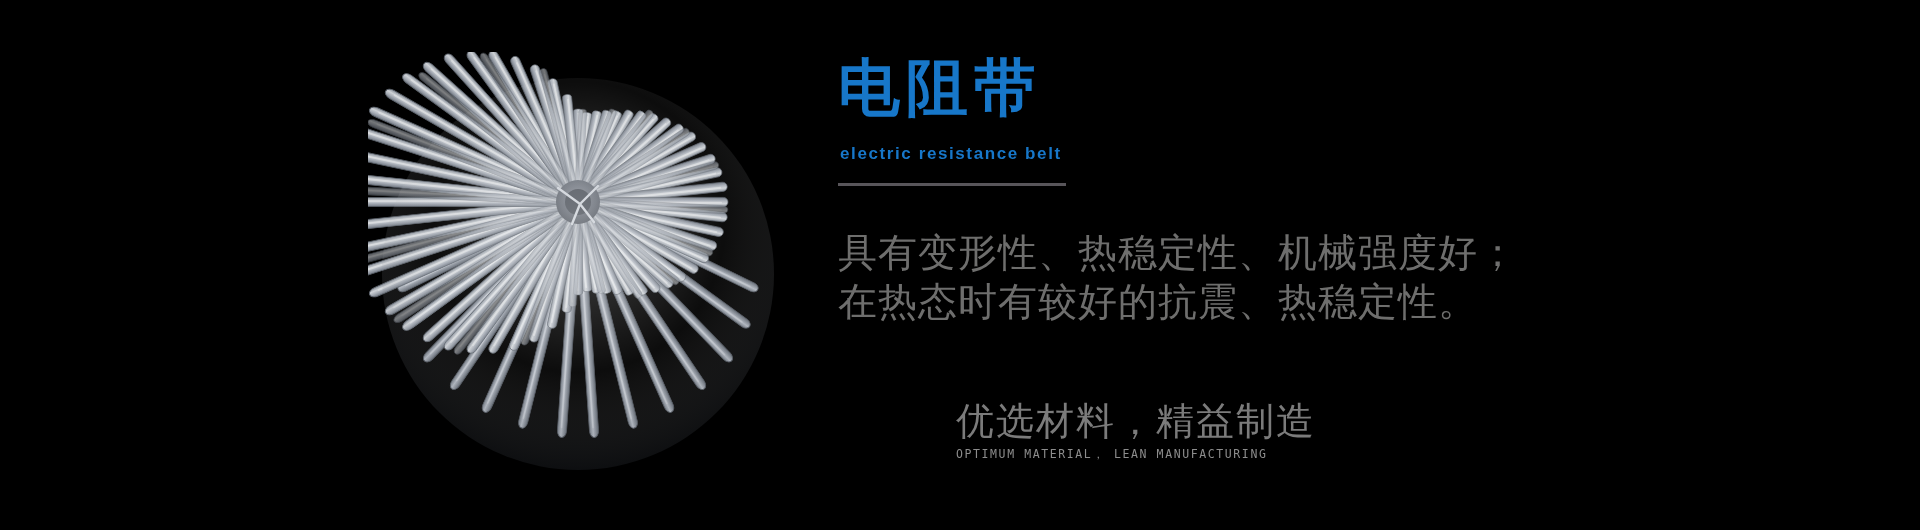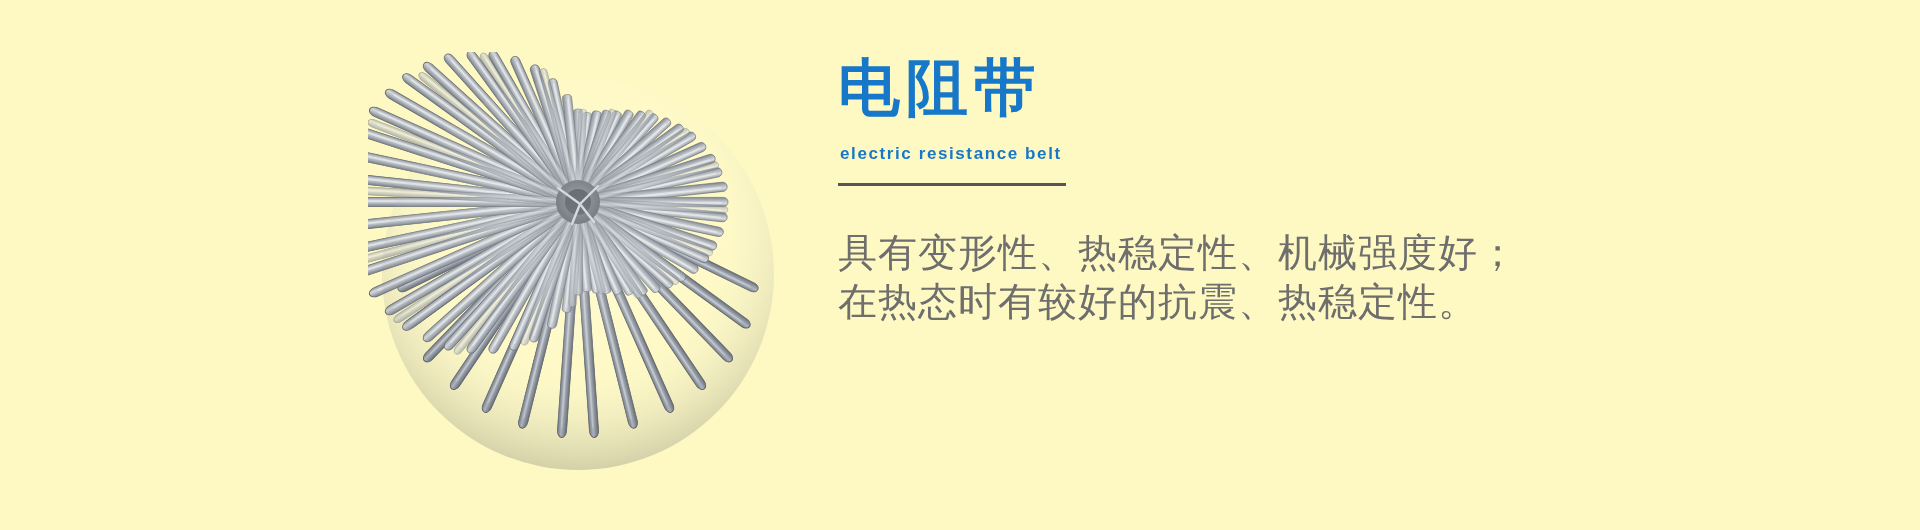--- a/index.html
+++ b/index.html
@@ -10,21 +10,21 @@
     width: 1920px;
     height: 530px;
     overflow: hidden;
     font-family: "Liberation Sans", "DejaVu Sans", sans-serif;
   }
 
   .banner {
     position: relative;
     width: 1920px;
     height: 530px;
-    background: #fef9c3;
+    background: #000000;
     overflow: hidden;
   }
 
   
   .product-figure {
     position: absolute;
     left: 368px;
     top: 52px;
     width: 420px;
     height: 432px;
@@ -281,15 +281,19 @@
 
     <div class="title-en">electric resistance belt</div>
 
     <div class="divider"></div>
 
     <div class="desc">
       <div class="desc-line">具有变形性、热稳定性、机械强度好；</div>
       <div class="desc-line">在热态时有较好的抗震、热稳定性。</div>
     </div>
 
+    <div class="tagline-block">
+      <div class="tagline-zh">优选材料，精益制造</div>
+      <div class="tagline-en">OPTIMUM MATERIAL， LEAN MANUFACTURING</div>
+    </div>
 
   </div>
 </div>
 
 </body></html>

